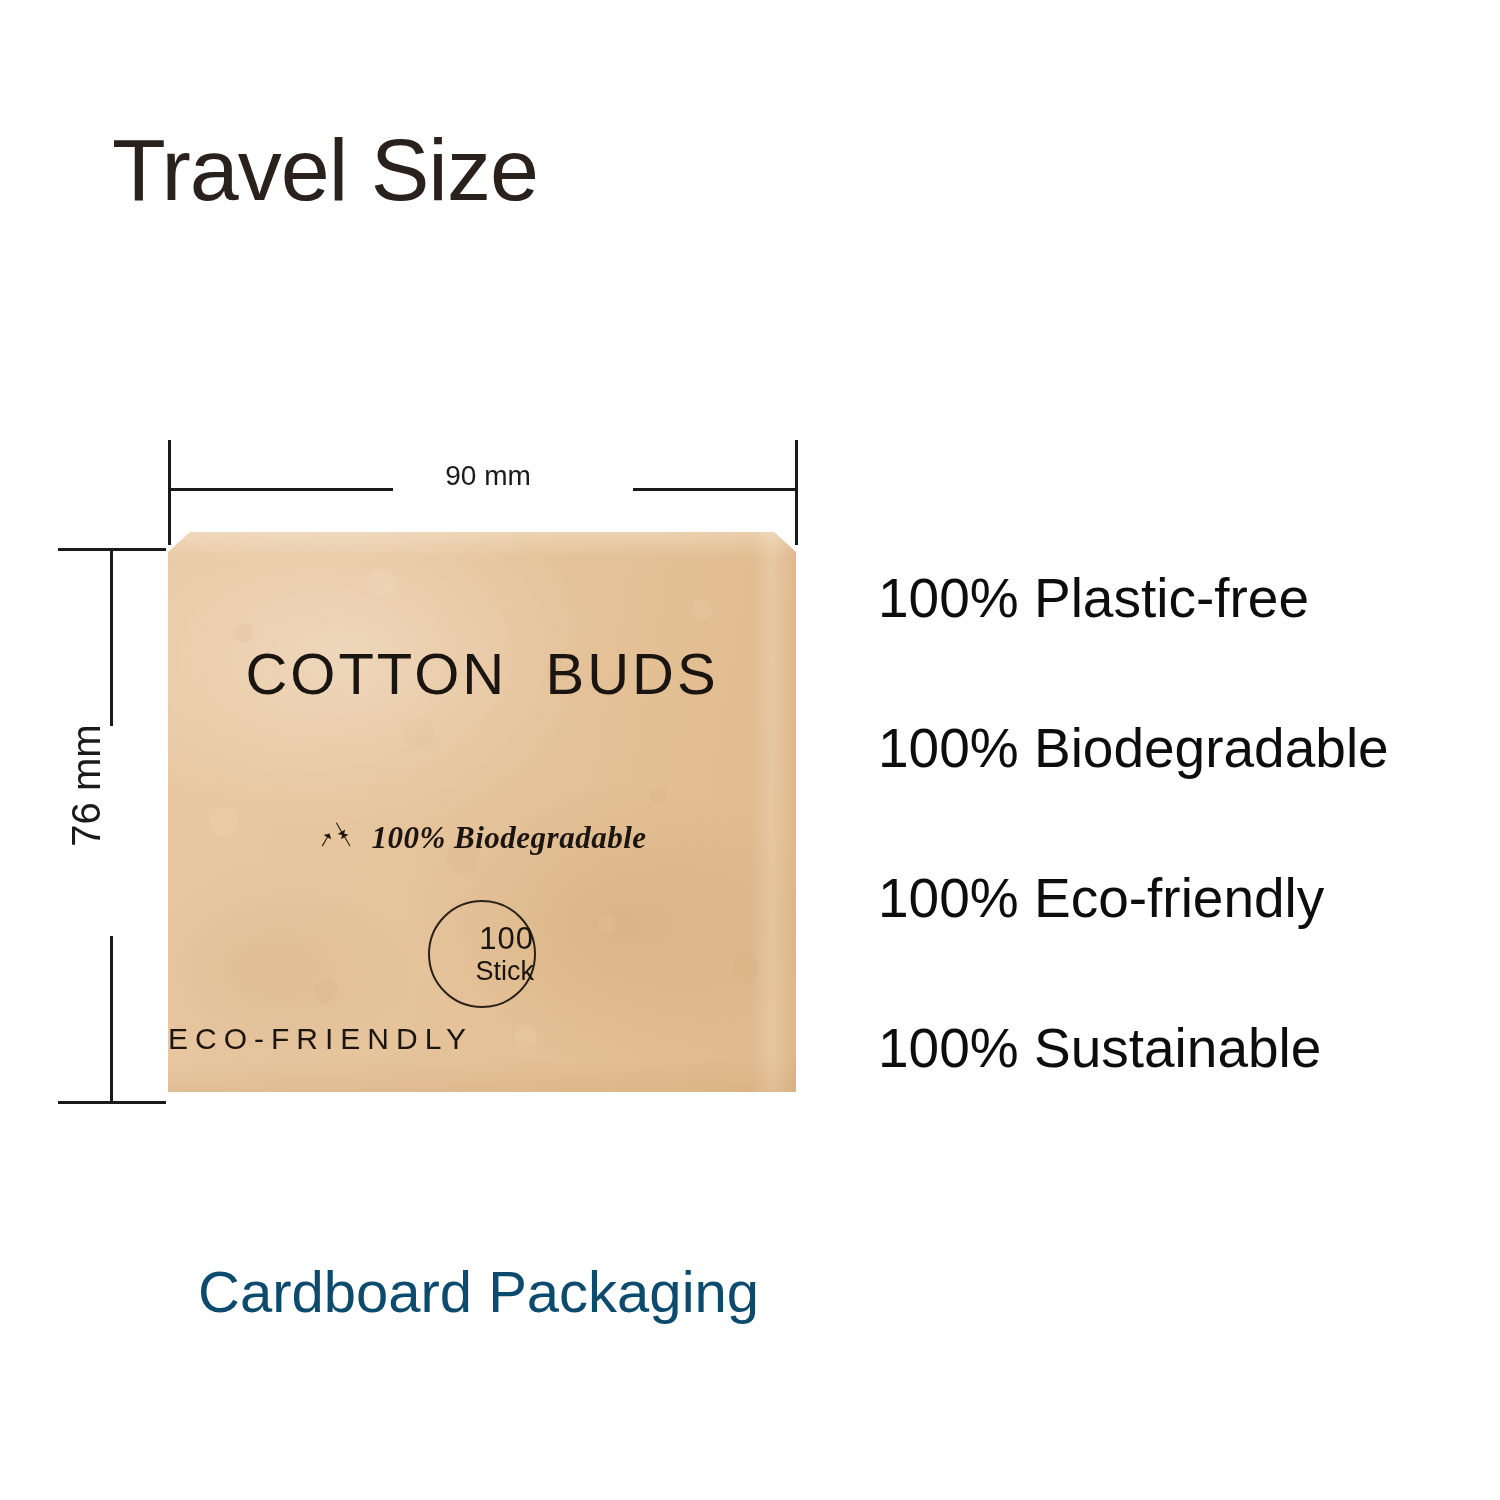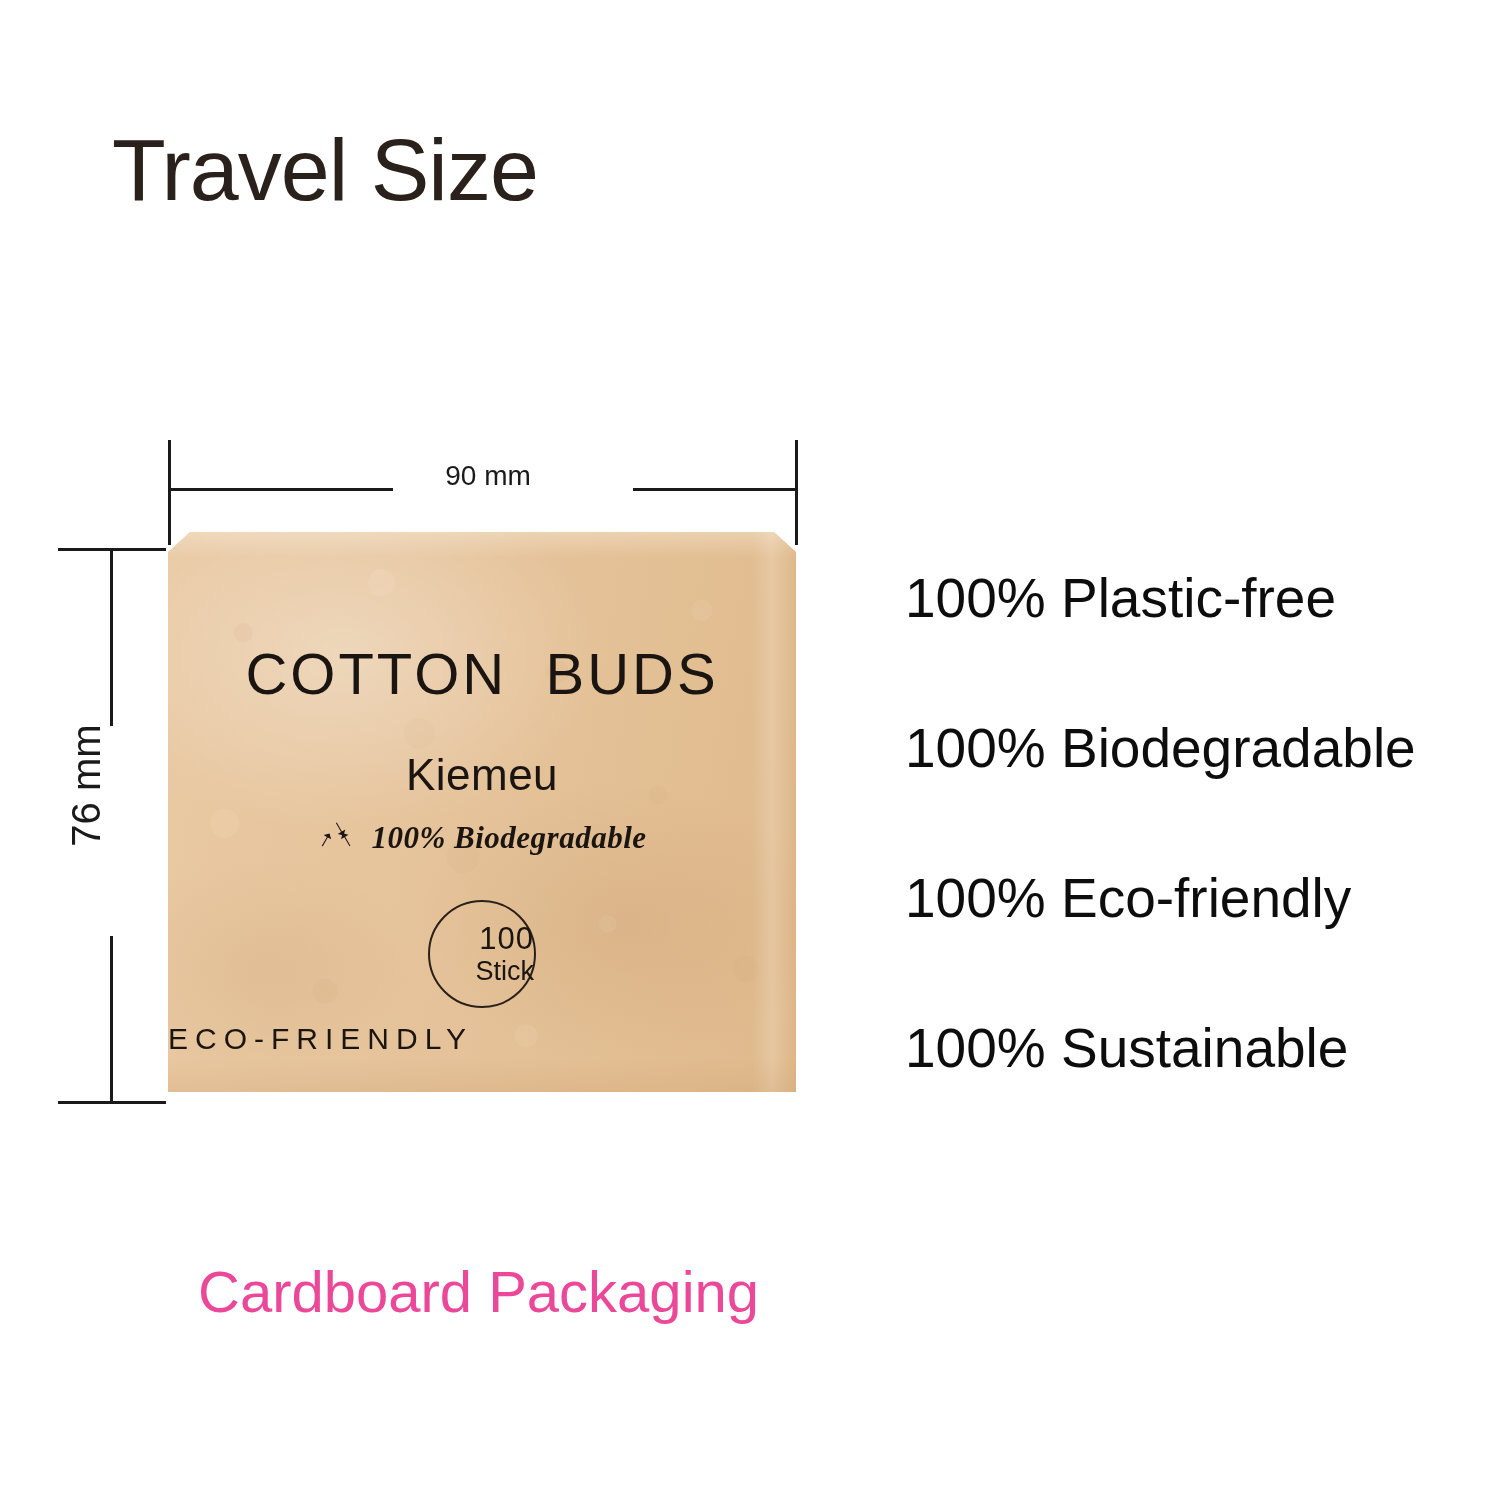--- a/index.html
+++ b/index.html
@@ -263,42 +263,42 @@
     text-align: left;
     font-size: 30px;
     font-weight: 400;
     letter-spacing: 7px;
     font-family: "Liberation Sans", sans-serif;
   }
 
   
   #feature-list {
     position: absolute;
-    left: 905px;
+    left: 878px;
     top: 568px;
     width: 580px;
   }
   .feature-item {
     font-size: 55px;
     font-weight: 400;
     color: #0d0d0d;
     white-space: nowrap;
     height: 150px;
     line-height: 60px;
     font-family: "Liberation Sans", sans-serif;
   }
 
   
   #caption {
     position: absolute;
     left: 198px;
     top: 1258px;
     font-size: 58px;
     font-weight: 400;
-    color: #ec4899;
+    color: #0c4a6e;
     white-space: nowrap;
     font-family: "Liberation Sans", sans-serif;
   }
 </style>
 </head>
 <body>
 
 <div id="canvas">
 
   <div id="page-title">Travel Size</div>
@@ -321,21 +321,20 @@
 
   <div id="product-box">
     <div id="box-texture"></div>
     <div id="box-top-bevel"></div>
     <div id="box-right-edge"></div>
     <div id="box-bottom-band"></div>
 
     <div class="box-text-layer">
 
       <div id="box-product-name">COTTON  BUDS</div>
-      <div id="box-brand">Kiemeu</div>
 
       <div id="box-bio-row">
         <svg id="recycle-icon" viewBox="0 0 64 64" aria-hidden="true">
           <g fill="#1b1511">
             <path d="M31.8 5.5 L41.0 21.4 L35.1 24.8 L45.6 27.6 L48.4 17.1 L42.6 20.5 L33.4 4.6 Z"></path>
             <path d="M31.8 5.5 L22.6 21.4 L28.5 24.8 L18.0 27.6 L15.2 17.1 L21.0 20.5 L30.2 4.6 Z" transform="rotate(120 32 33)"></path>
             <path d="M31.8 5.5 L41.0 21.4 L35.1 24.8 L45.6 27.6 L48.4 17.1 L42.6 20.5 L33.4 4.6 Z" transform="rotate(240 32 33)"></path>
           </g>
         </svg>
         <span id="box-bio-text">100% Biodegradable</span>

